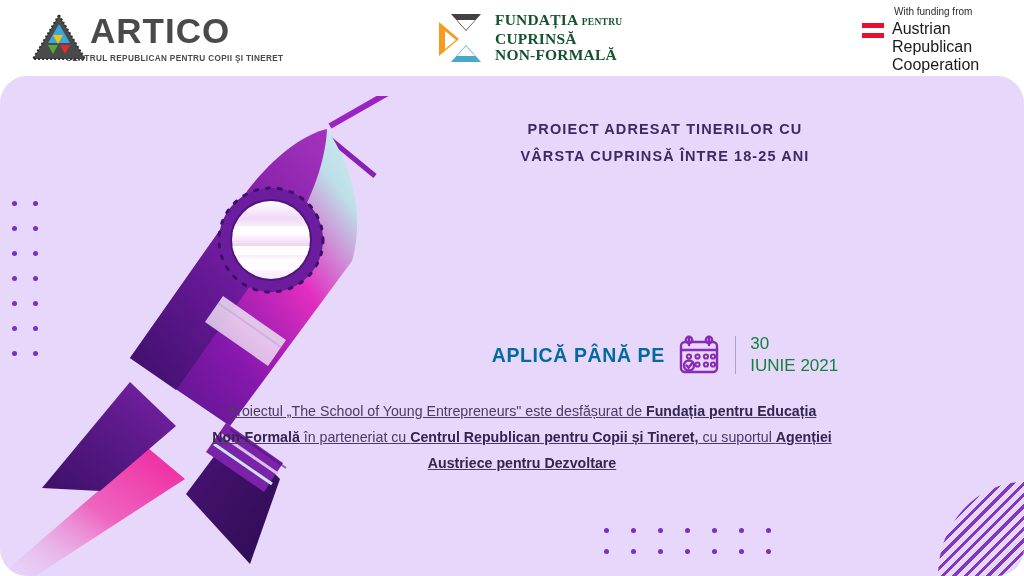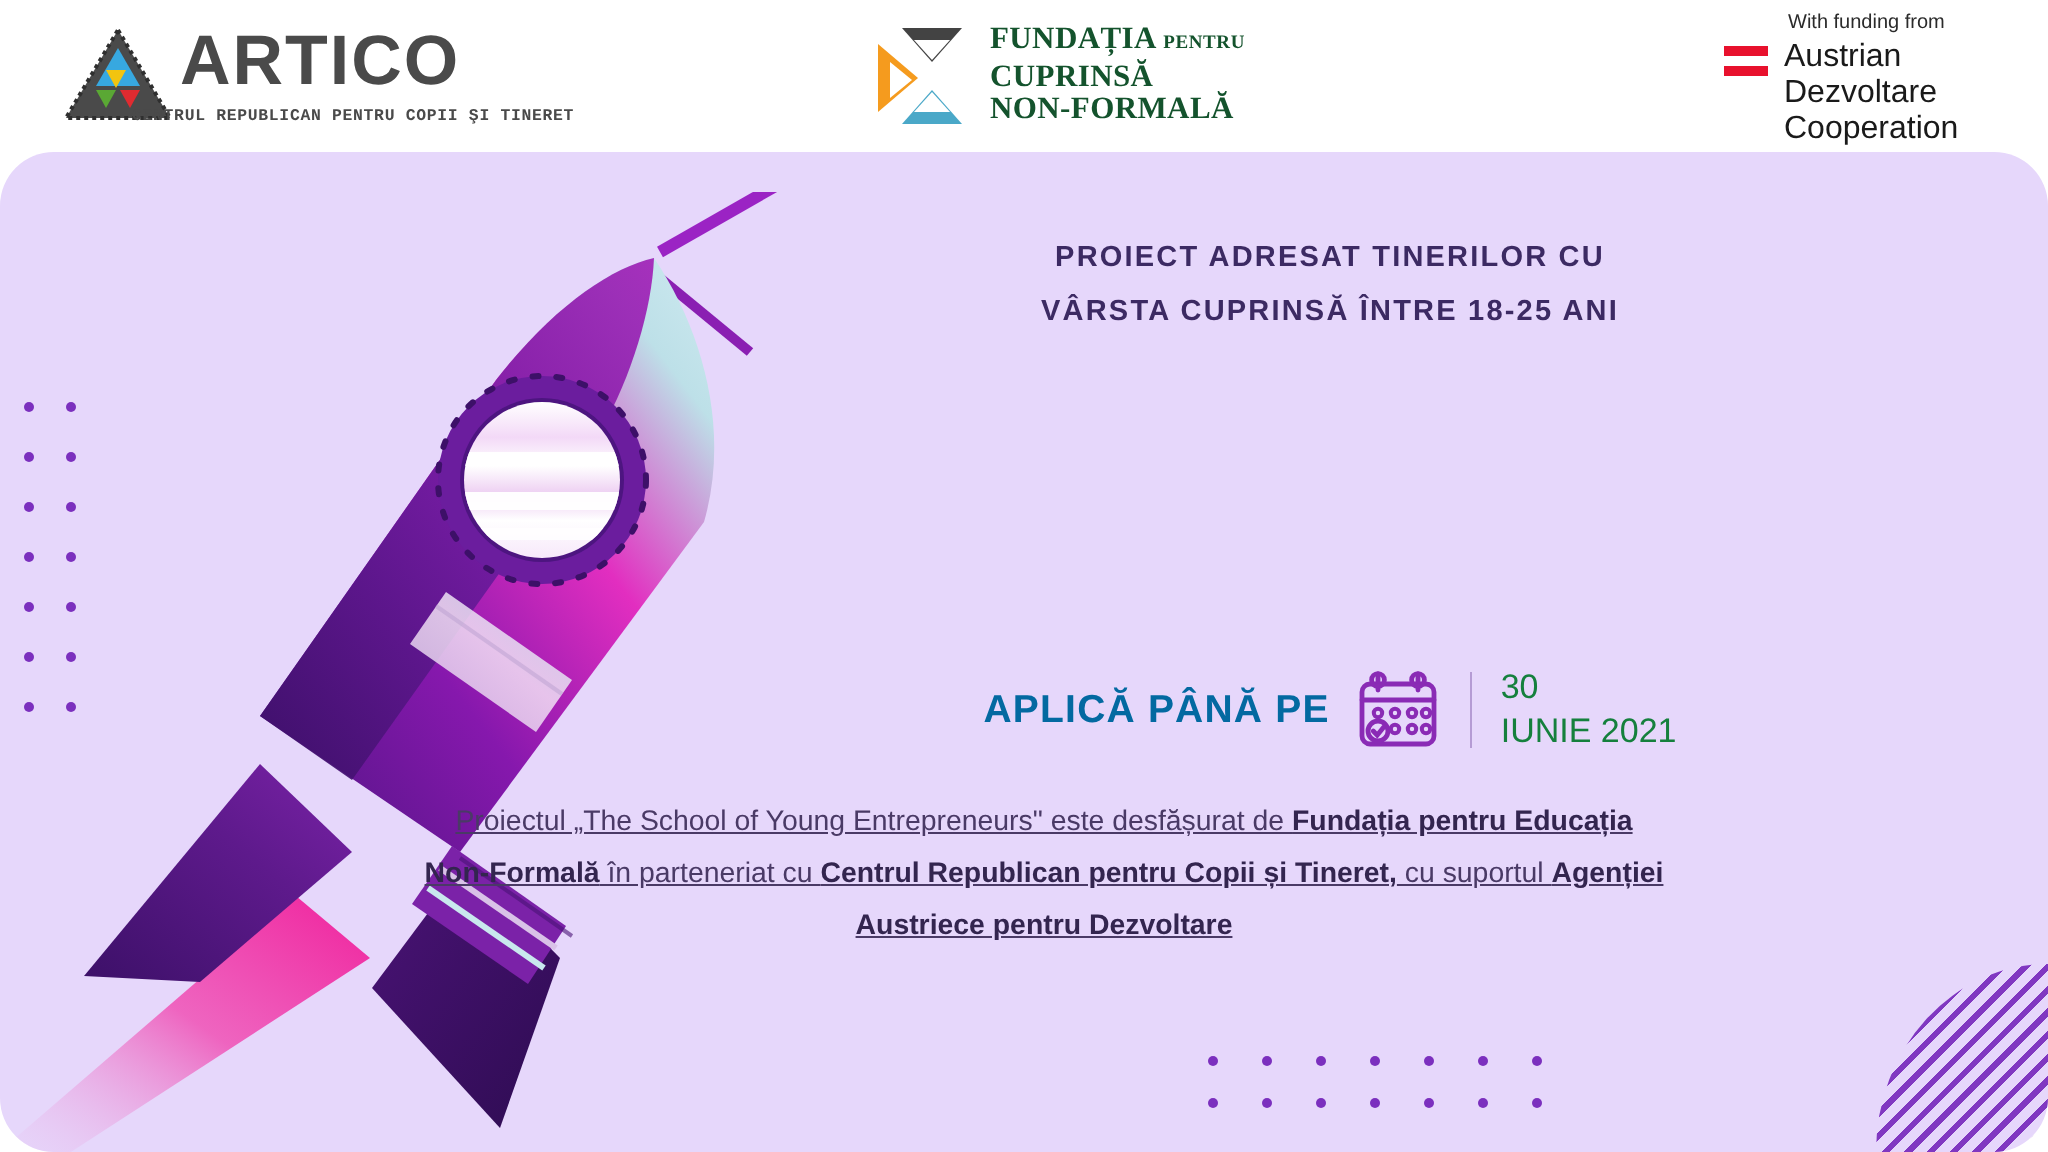--- a/index.html
+++ b/index.html
@@ -39,21 +39,21 @@
     position: absolute; left: 58px; top: 0px;
     font-family: "Liberation Sans", sans-serif;
     font-weight: bold;
     font-size: 35px;
     letter-spacing: 1px;
     color: #4a4a4a;
     line-height: 38px;
   }
   #artico-tagline {
     position: absolute; left: 2px; top: 42px;
-    font-family: Liberation Mono, monospace;
+    font-family: Liberation Sans, sans-serif;
     font-weight: bold;
     font-size: 8.2px;
     letter-spacing: 0.35px;
     color: #4a4a4a;
     white-space: nowrap;
     padding-left: 32px;
   }
 
   
   #fen-logo {
@@ -235,21 +235,21 @@
     </div>
 
     <div id="adc-logo">
       <div id="adc-funding">With funding from</div>
       <div id="adc-flag">
         <div class="bar b1"></div>
         <div class="bar b2"></div>
       </div>
       <div id="adc-name">
         <div>Austrian</div>
-        <div>Dezvoltare</div>
+        <div>Republican</div>
         <div>Cooperation</div>
       </div>
     </div>
   </div>
 
   <div id="canvas">
 
     <div id="dots-left" class="dotgrid">
         <span class="dot" style="left: 0px; top: 0px;"></span>
         <span class="dot" style="left: 21px; top: 0px;"></span>

